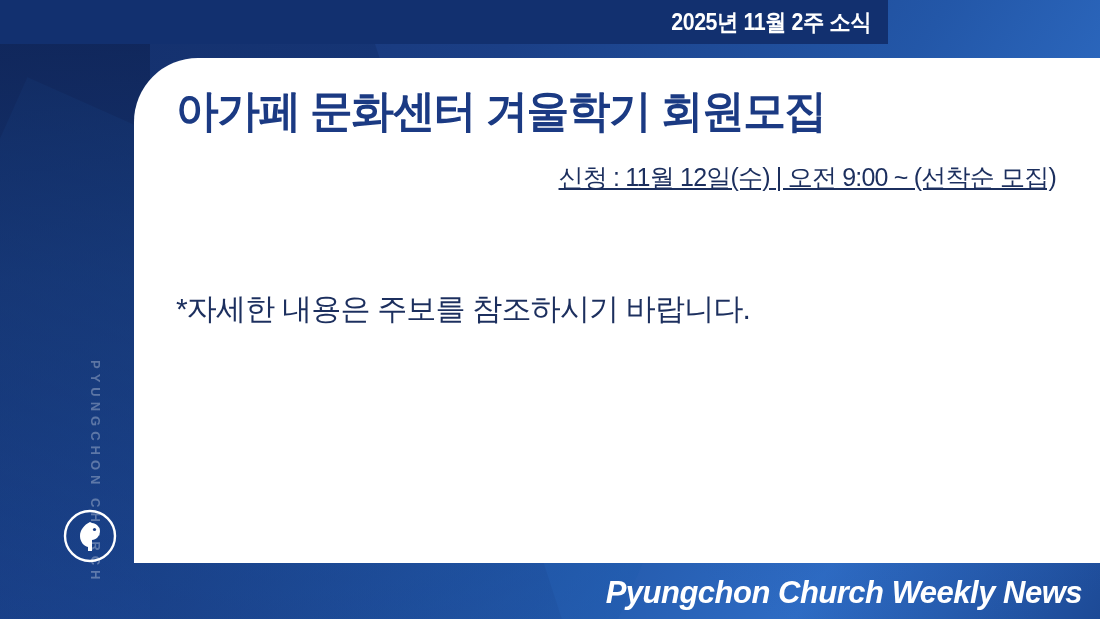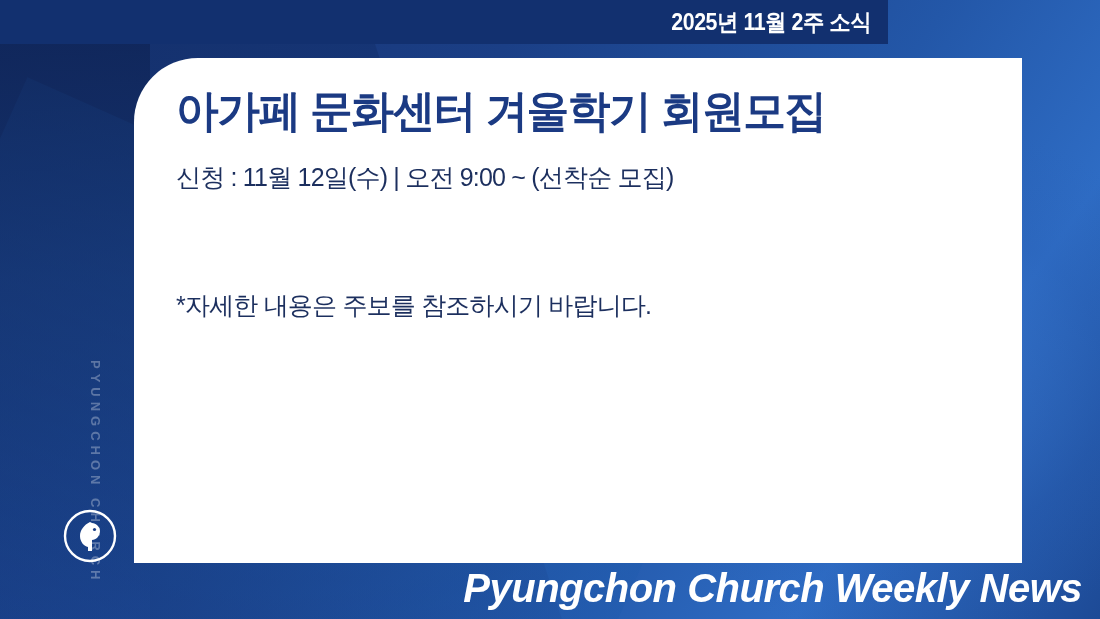--- a/index.html
+++ b/index.html
@@ -60,23 +60,24 @@
     padding-right: 18px;
     transform: scaleX(0.93);
     transform-origin: right center;
     white-space: nowrap;
   }
 
   
   .card {
     position: absolute;
     left: 134px; top: 58px;
-    width: 888px; height: 505px;
+    width: 966px; height: 505px;
     background: #ffffff;
     border-top-left-radius: 64px;
+    text-align: right;
   }
   .card-title {
     position: absolute;
     left: 42px; top: 24px;
     color: #1b3a83;
     font-size: 44px;
     font-weight: bold;
     letter-spacing: -1.5px;
     white-space: nowrap;
     transform: scaleX(0.97);
@@ -86,26 +87,27 @@
     position: absolute;
     left: 42px; top: 95px;
     width: 880px;
   }
   .card-line {
     color: #1c2f5e;
     font-size: 25px;
     line-height: 48px;
     letter-spacing: -0.8px;
     white-space: nowrap;
+    text-decoration: underline;
   }
   .card-note {
     position: absolute;
     left: 42px; top: 231px;
     color: #1c2f5e;
-    font-size: 25px;
+    font-size: 30px;
     letter-spacing: -0.8px;
     white-space: nowrap;
   }
 
   
   .side-text {
     position: absolute;
     left: 88px; top: 360px;
     color: rgba(255,255,255,0.30);
     font-size: 13px;
@@ -121,21 +123,21 @@
     position: absolute;
     left: 63px; bottom: 56px;
     width: 54px; height: 54px;
   }
 
   
   .brand {
     position: absolute;
     right: 18px; bottom: 8px;
     color: #ffffff;
-    font-size: 40px;
+    font-size: 31px;
     font-weight: bold;
     font-style: italic;
     letter-spacing: -0.5px;
     white-space: nowrap;
   }
 </style>
 </head>
 <body>
 
 <div id="slide">

